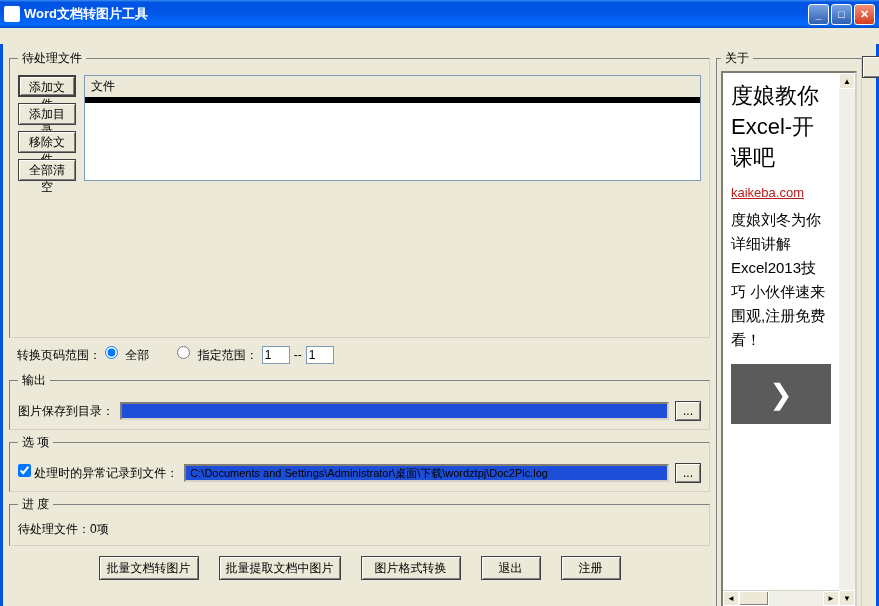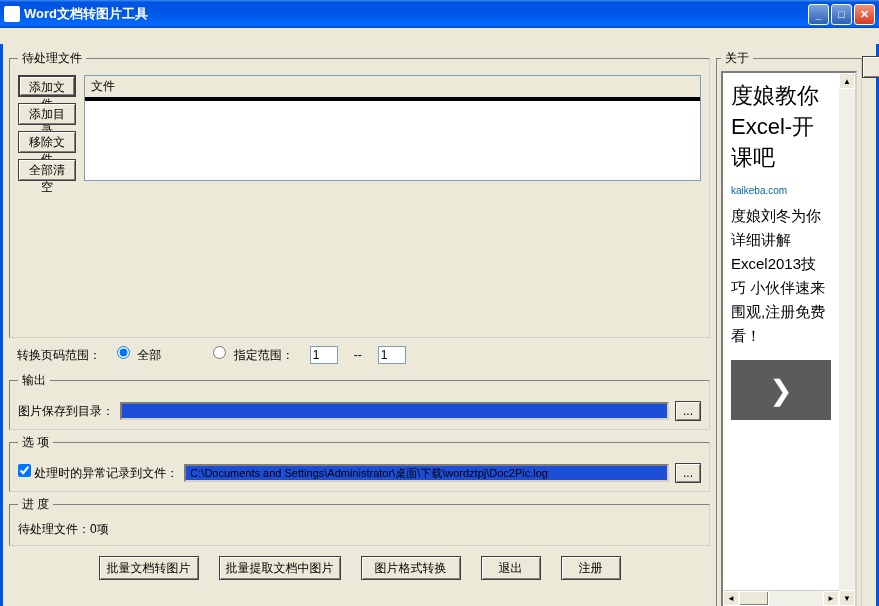--- a/index.html
+++ b/index.html
@@ -76,25 +76,25 @@
 .files-sidebar { display: flex; flex-direction: column; gap: 6px; width: 58px; }
 .files-list {
   flex: 1;
   background: white;
   border: 1px solid #7f9db9;
   display: flex;
   flex-direction: column;
 }
 .list-header {
   background: #ece9d8;
-  border-bottom: 4px solid #000000;
+  border-bottom: 6px solid #000000;
   padding: 2px 6px;
   font-size: 12px;
 }
-.page-range-row { display: flex; align-items: center; gap: 16px; }
+.page-range-row { display: flex; align-items: center; gap: 4px; }
 input[type="radio"] { margin-right: 4px; }
 .small-input {
   width: 28px; height: 18px;
   border: 1px solid #7f9db9;
   background: white;
   font-size: 12px;
   padding: 0 2px;
 }
 
 .output-fs .row, .options-fs .row { display: flex; align-items: center; gap: 6px; margin-top: 4px; }
@@ -119,21 +119,21 @@
 .about-content {
   flex: 1;
   background: white;
   border: 2px inset #d4d0c8;
   overflow: hidden;
   display: flex;
   position: relative;
 }
 .about-inner { flex:1; padding: 8px; overflow: hidden; }
 .ad-title { color: #000000; font-size: 22px; font-family: "Microsoft YaHei", sans-serif; line-height: 1.4; margin-bottom: 12px; }
-.ad-domain { color: #0369a1; font-size: 10px; font-family: Arial, sans-serif; margin-bottom: 8px; }
+.ad-domain { color: #b91c1c; font-size: 13px; font-family: Arial, sans-serif; margin-bottom: 8px; text-decoration: underline; }
 .ad-body { font-size: 15px; font-family: "Microsoft YaHei", sans-serif; line-height: 1.6; }
 .ad-arrow {
   margin-top: 12px;
   width: 100px; height: 60px;
   background: #5b5b5b;
   display: flex; align-items: center; justify-content: center;
   color: white; font-size: 28px;
 }
 .vscroll { width: 16px; background: #ece9d8; display: flex; flex-direction: column; }
 .vscroll .sbtn { height: 16px; background: #ece9d8; border: 1px solid #fff; display:flex;align-items:center;justify-content:center;font-size:8px;}

